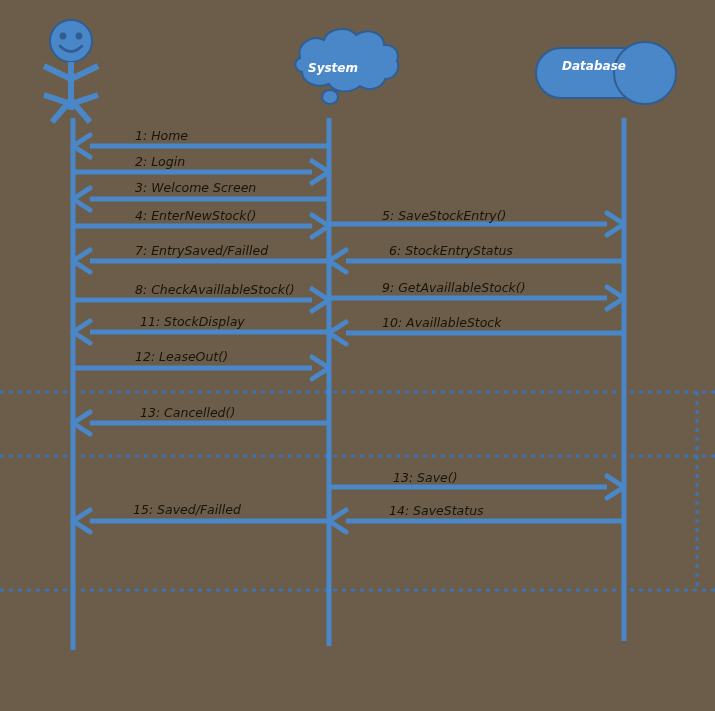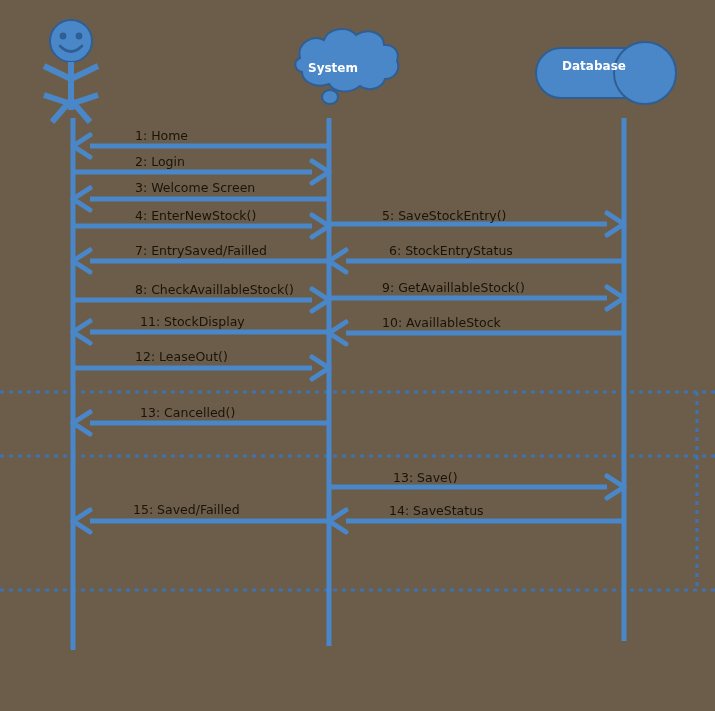--- a/index.html
+++ b/index.html
@@ -11,20 +11,21 @@
     width: 715px;
     height: 711px;
     background: #6B5D4A;
     font-family: "DejaVu Sans", sans-serif;
     overflow: hidden;
   }
   #diagram-root {
     position: relative;
     width: 656px;
     height: 711px;
+    font-style: italic;
   }
   #diagram-svg {
     position: absolute;
     left: 0;
     top: 0;
     width: 715px;
     height: 711px;
     display: block;
   }
   .msg-label {

